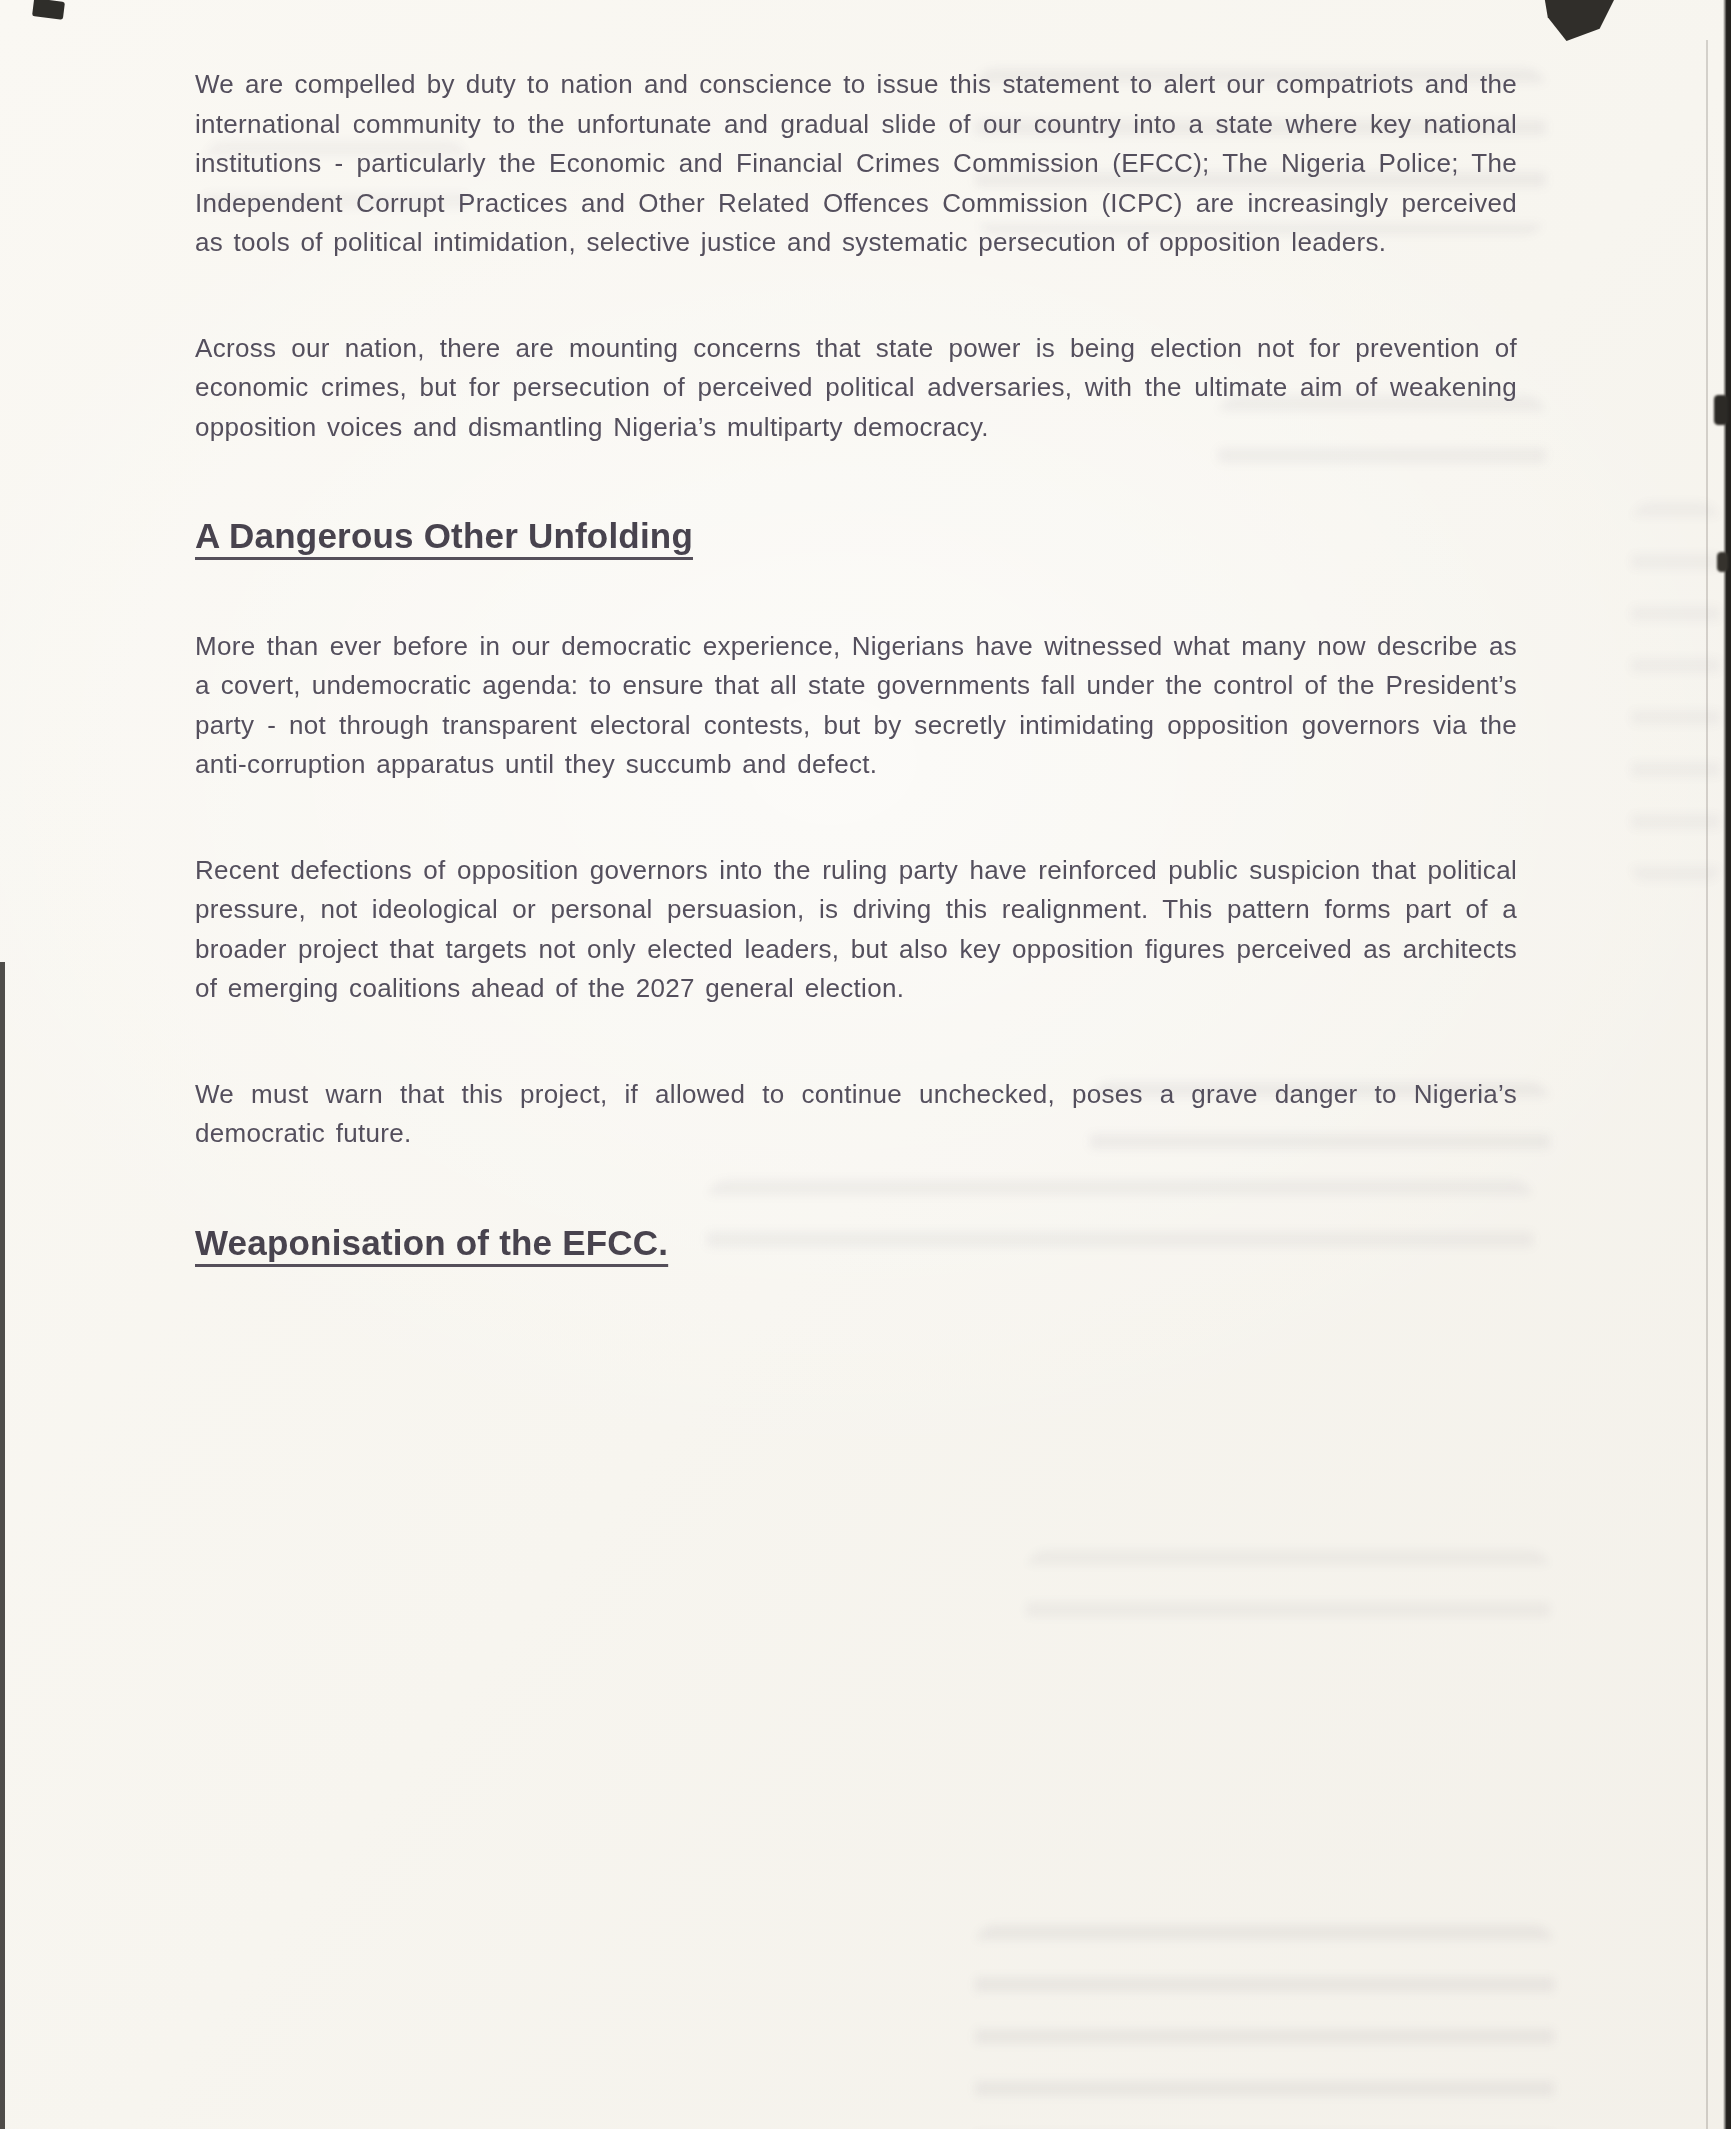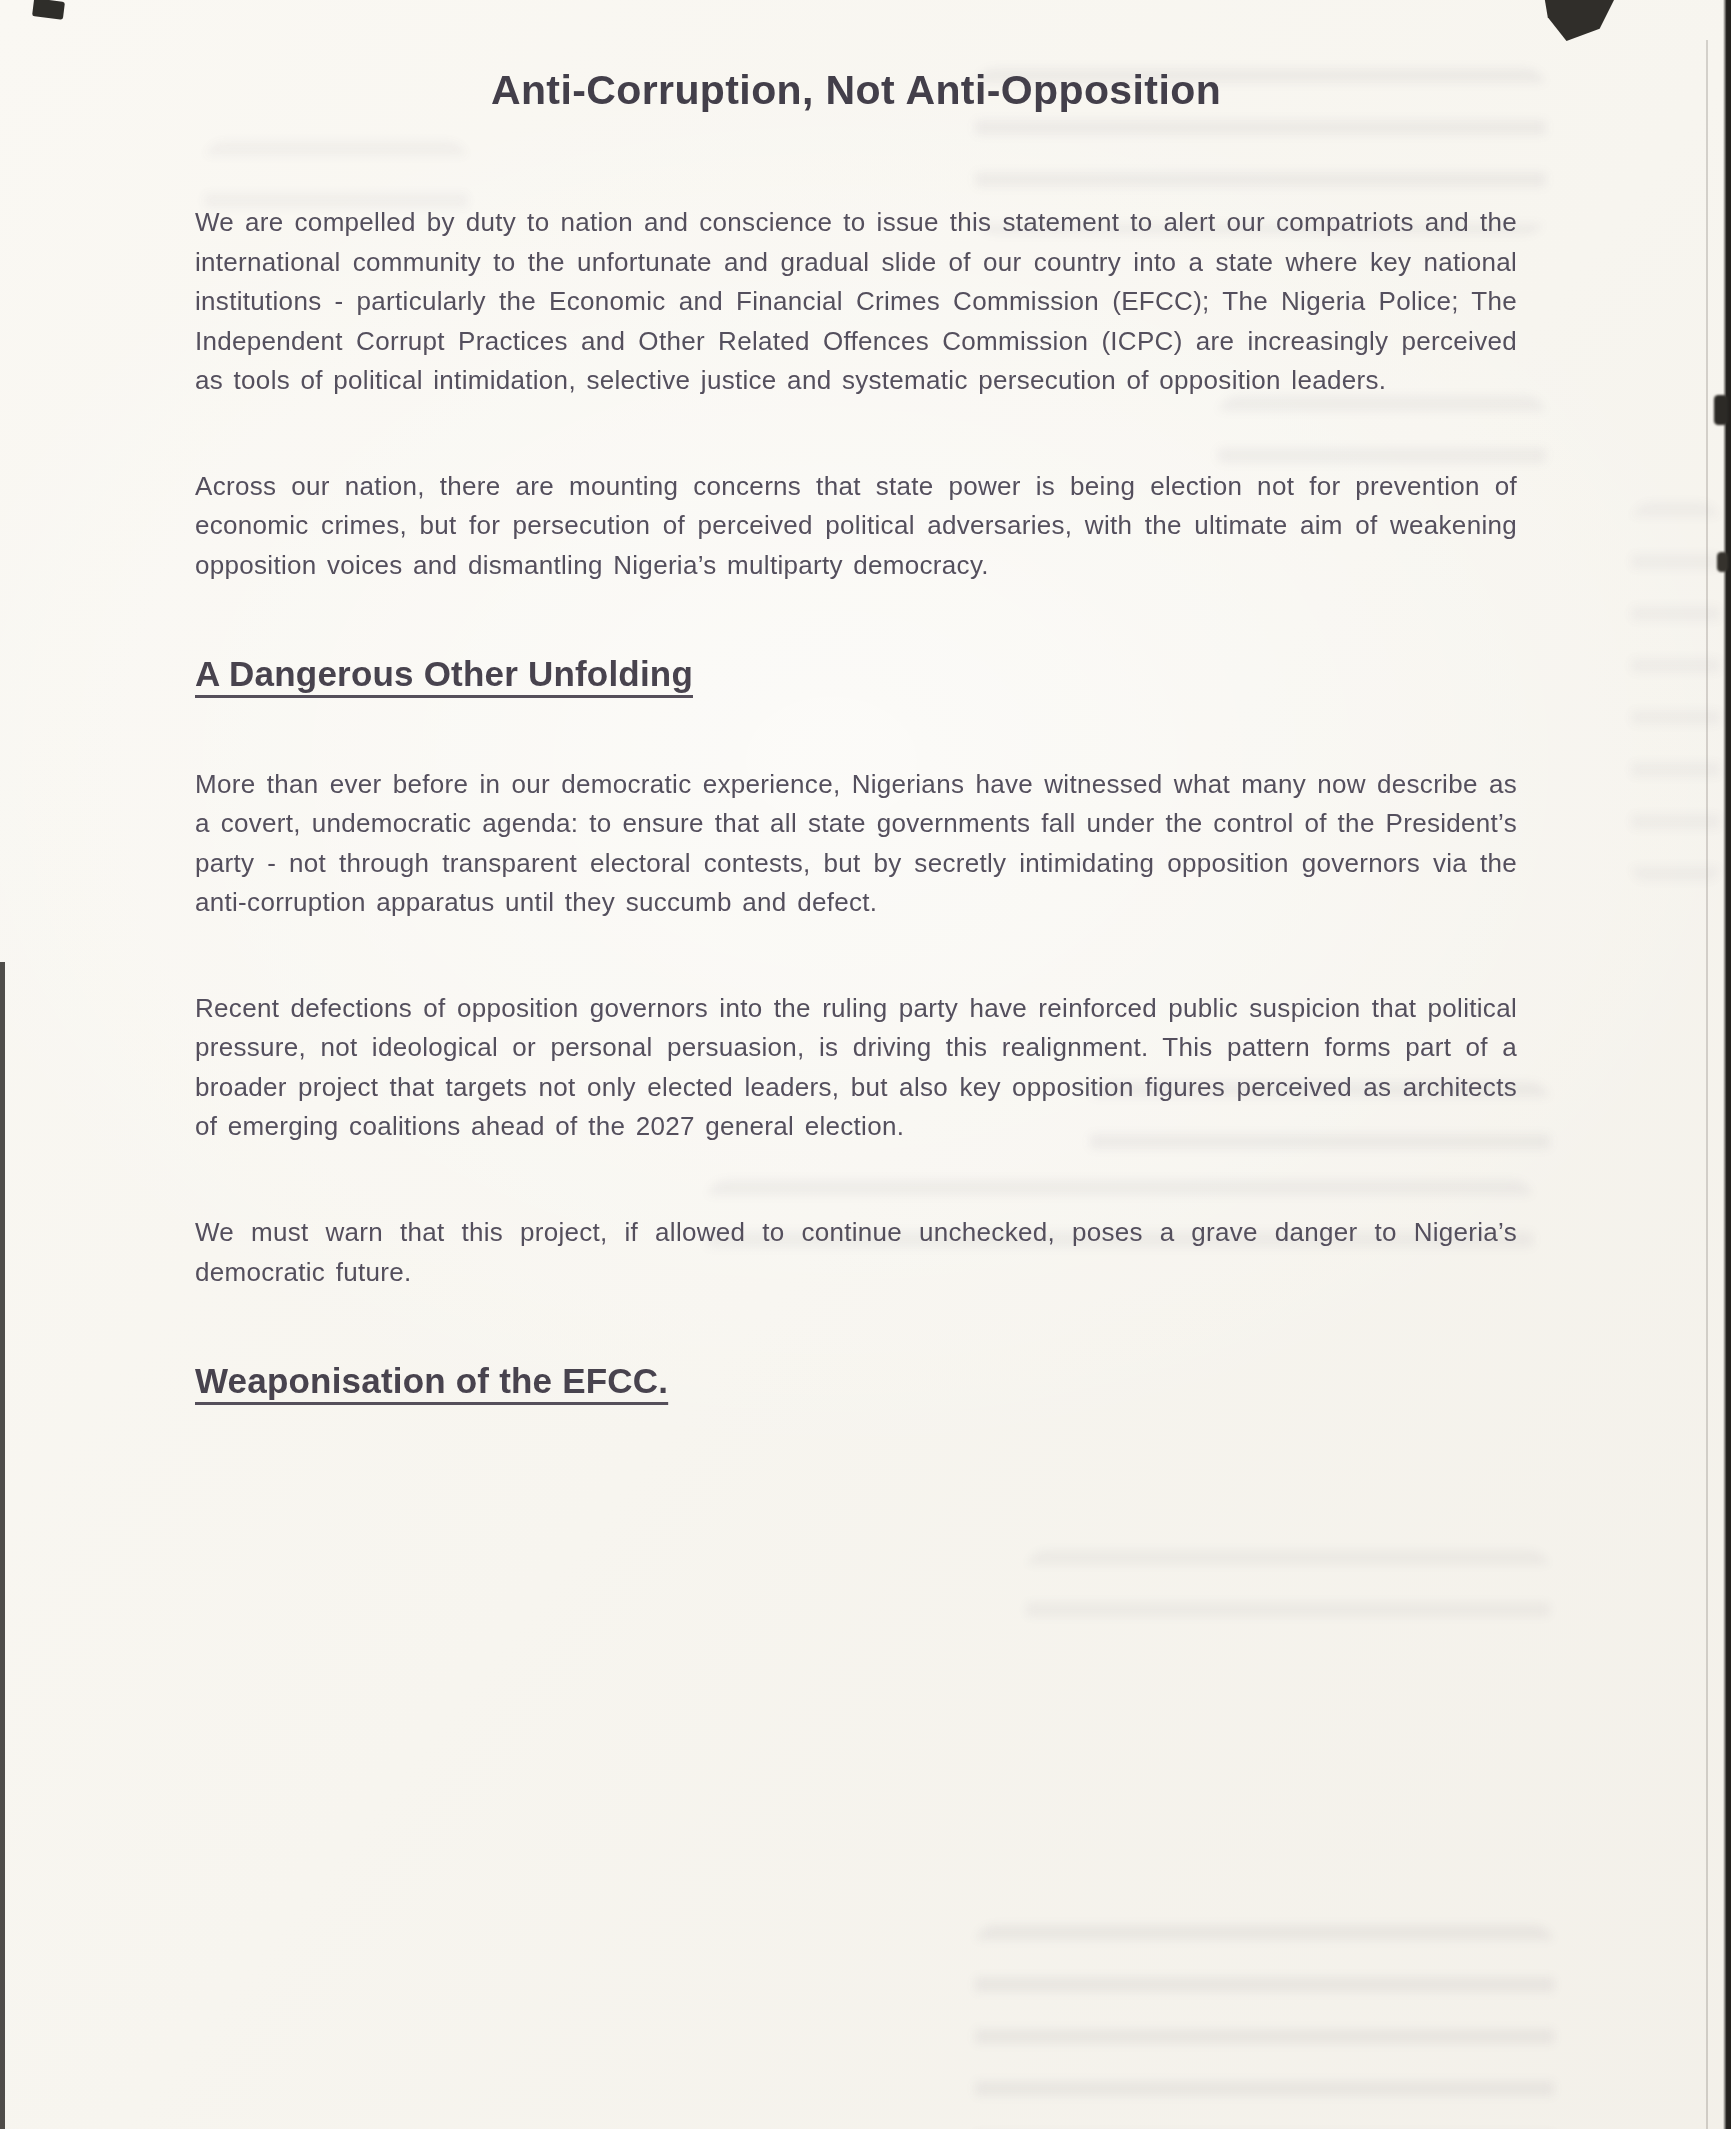--- a/index.html
+++ b/index.html
@@ -64,21 +64,20 @@
   <div class="ghost" style="left:975px; top:68px;  width:571px; height:166px; opacity:.55;"></div>
   <div class="ghost" style="left:204px;  top:141px;  width:264px;  height:85px; opacity:.4;"></div>
   <div class="ghost" style="left:1218px; top:396px;  width:328px;  height:81px; opacity:.5;"></div>
   <div class="ghost" style="left:1090px; top:1082px; width:460px; height:85px; opacity:.55;"></div>
   <div class="ghost" style="left:707px; top:1180px; width:826px; height:89px; opacity:.5;"></div>
   <div class="ghost" style="left:1026px; top:1550px; width:524px; height:85px; opacity:.45;"></div>
   <div class="ghost" style="left:975px; top:1925px; width:579px; height:238px; opacity:.6;"></div>
   <div class="ghost" style="left:1631px; top:502px; width:89px;  height:383px; opacity:.4;"></div>
 
   <div class="content">
-    <h1 class="title">Anti-Corruption, Not Anti-Opposition</h1>
 
     <p class="body-p">We are compelled by duty to nation and conscience to issue this statement to alert our compatriots and the international community to the unfortunate and gradual slide of our country into a state where key national institutions - particularly the Economic and Financial Crimes Commission (EFCC); The Nigeria Police; The Independent Corrupt Practices and Other Related Offences Commission (ICPC) are increasingly perceived as tools of political intimidation, selective justice and systematic persecution of opposition leaders.</p>
     <p class="body-p">Across our nation, there are mounting concerns that state power is being election not for prevention of economic crimes, but for persecution of perceived political adversaries, with the ultimate aim of weakening opposition voices and dismantling Nigeria’s multiparty democracy.</p>
 
     <h3 class="section-h">A Dangerous Other Unfolding</h3>
     <p class="body-p">More than ever before in our democratic experience, Nigerians have witnessed what many now describe as a covert, undemocratic agenda: to ensure that all state governments fall under the control of the President’s party - not through transparent electoral contests, but by secretly intimidating opposition governors via the anti-corruption apparatus until they succumb and defect.</p>
     <p class="body-p">Recent defections of opposition governors into the ruling party have reinforced public suspicion that political pressure, not ideological or personal persuasion, is driving this realignment. This pattern forms part of a broader project that targets not only elected leaders, but also key opposition figures perceived as architects of emerging coalitions ahead of the 2027 general election.</p>
     <p class="body-p">We must warn that this project, if allowed to continue unchecked, poses a grave danger to Nigeria’s democratic future.</p>
 
     <h3 class="section-h">Weaponisation of the EFCC.</h3>

